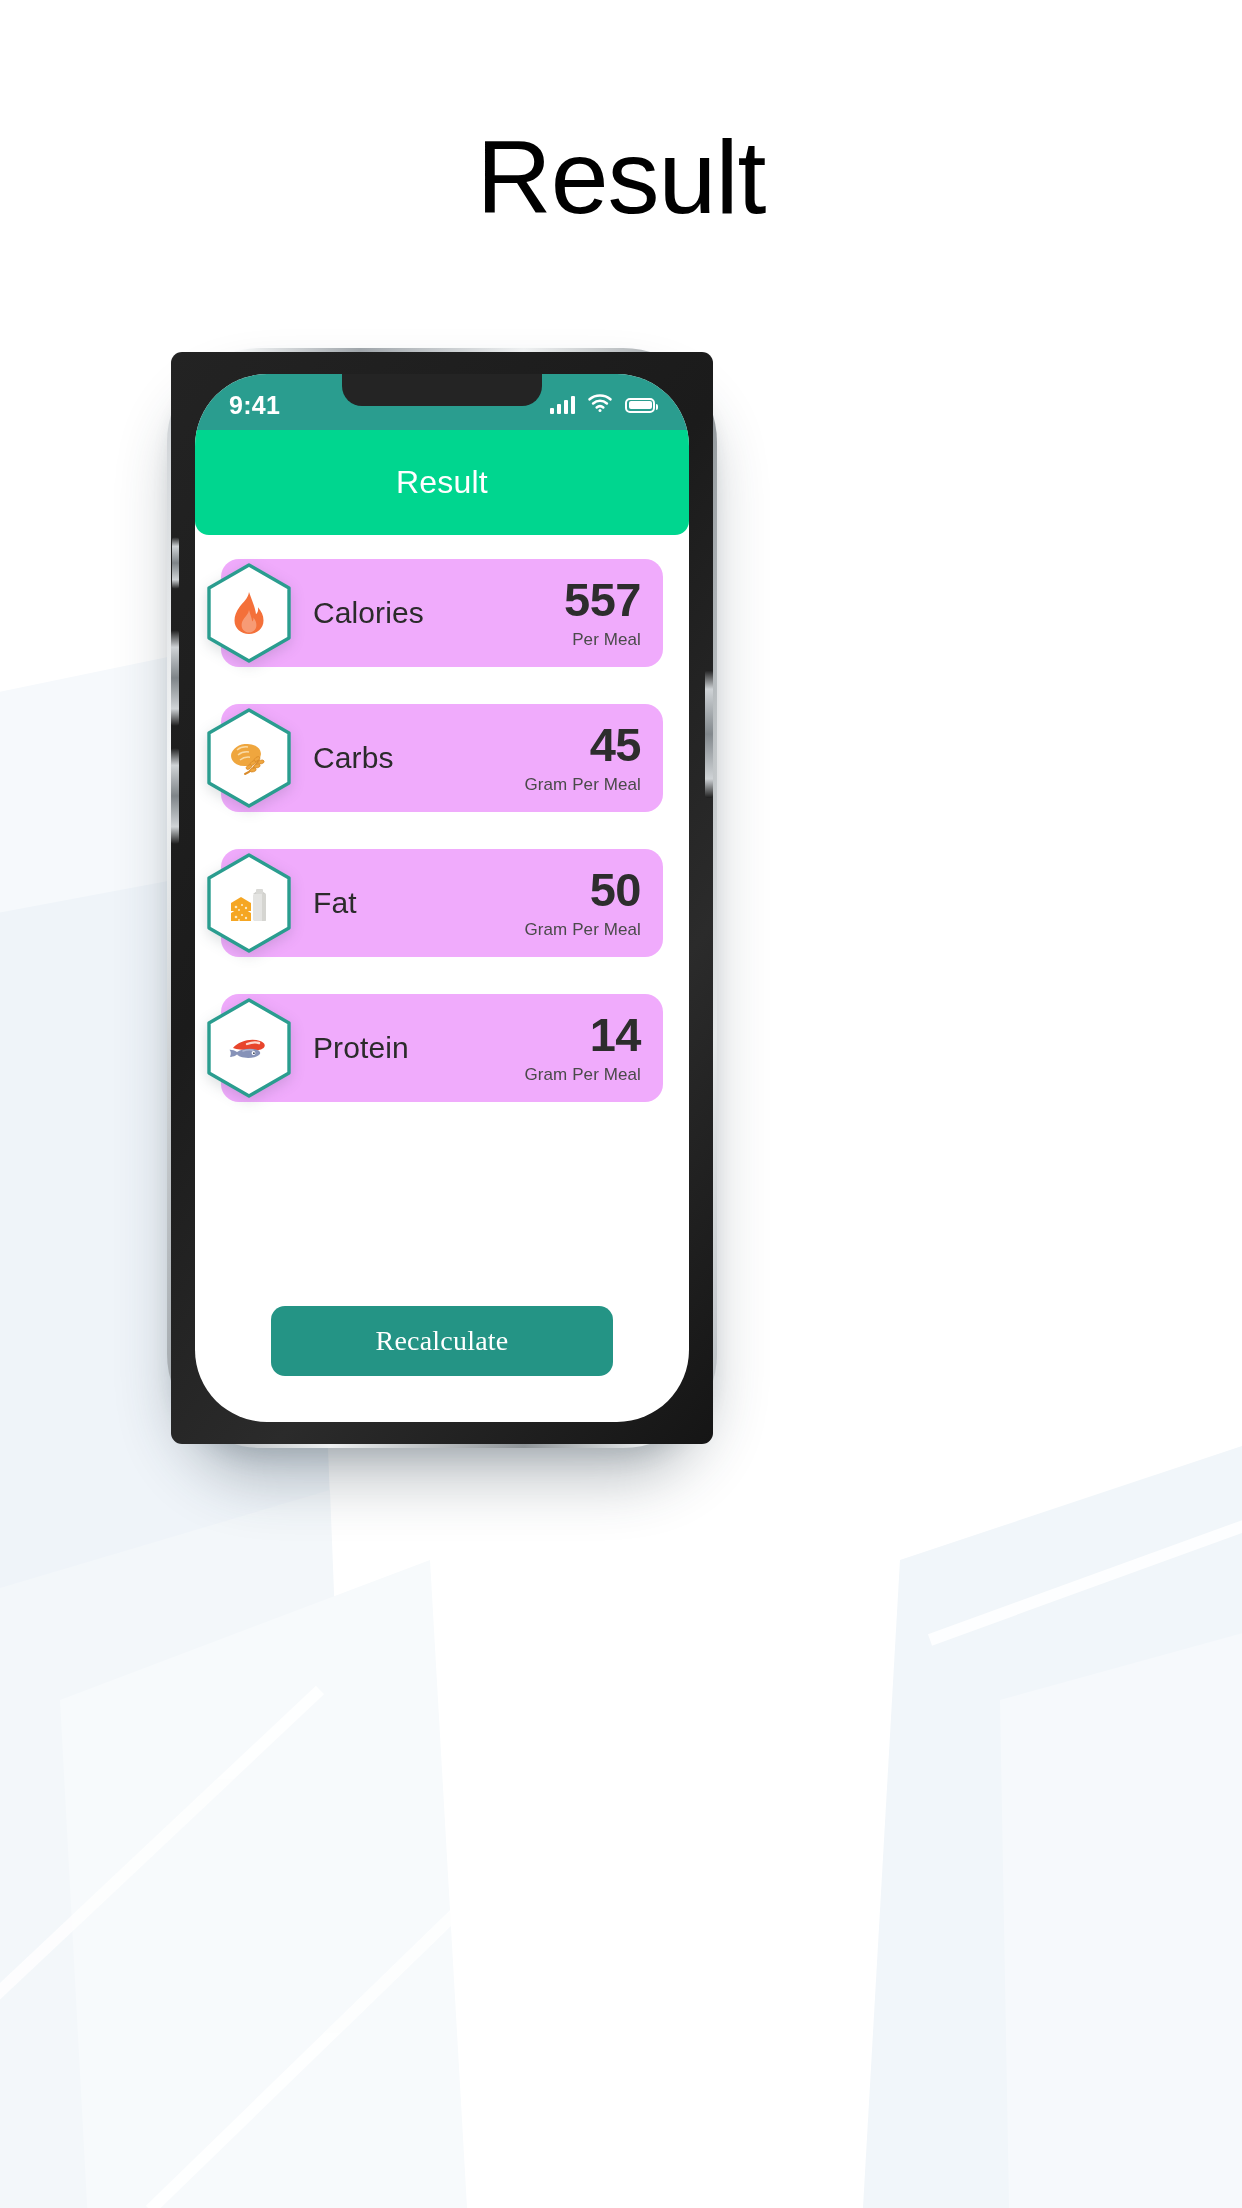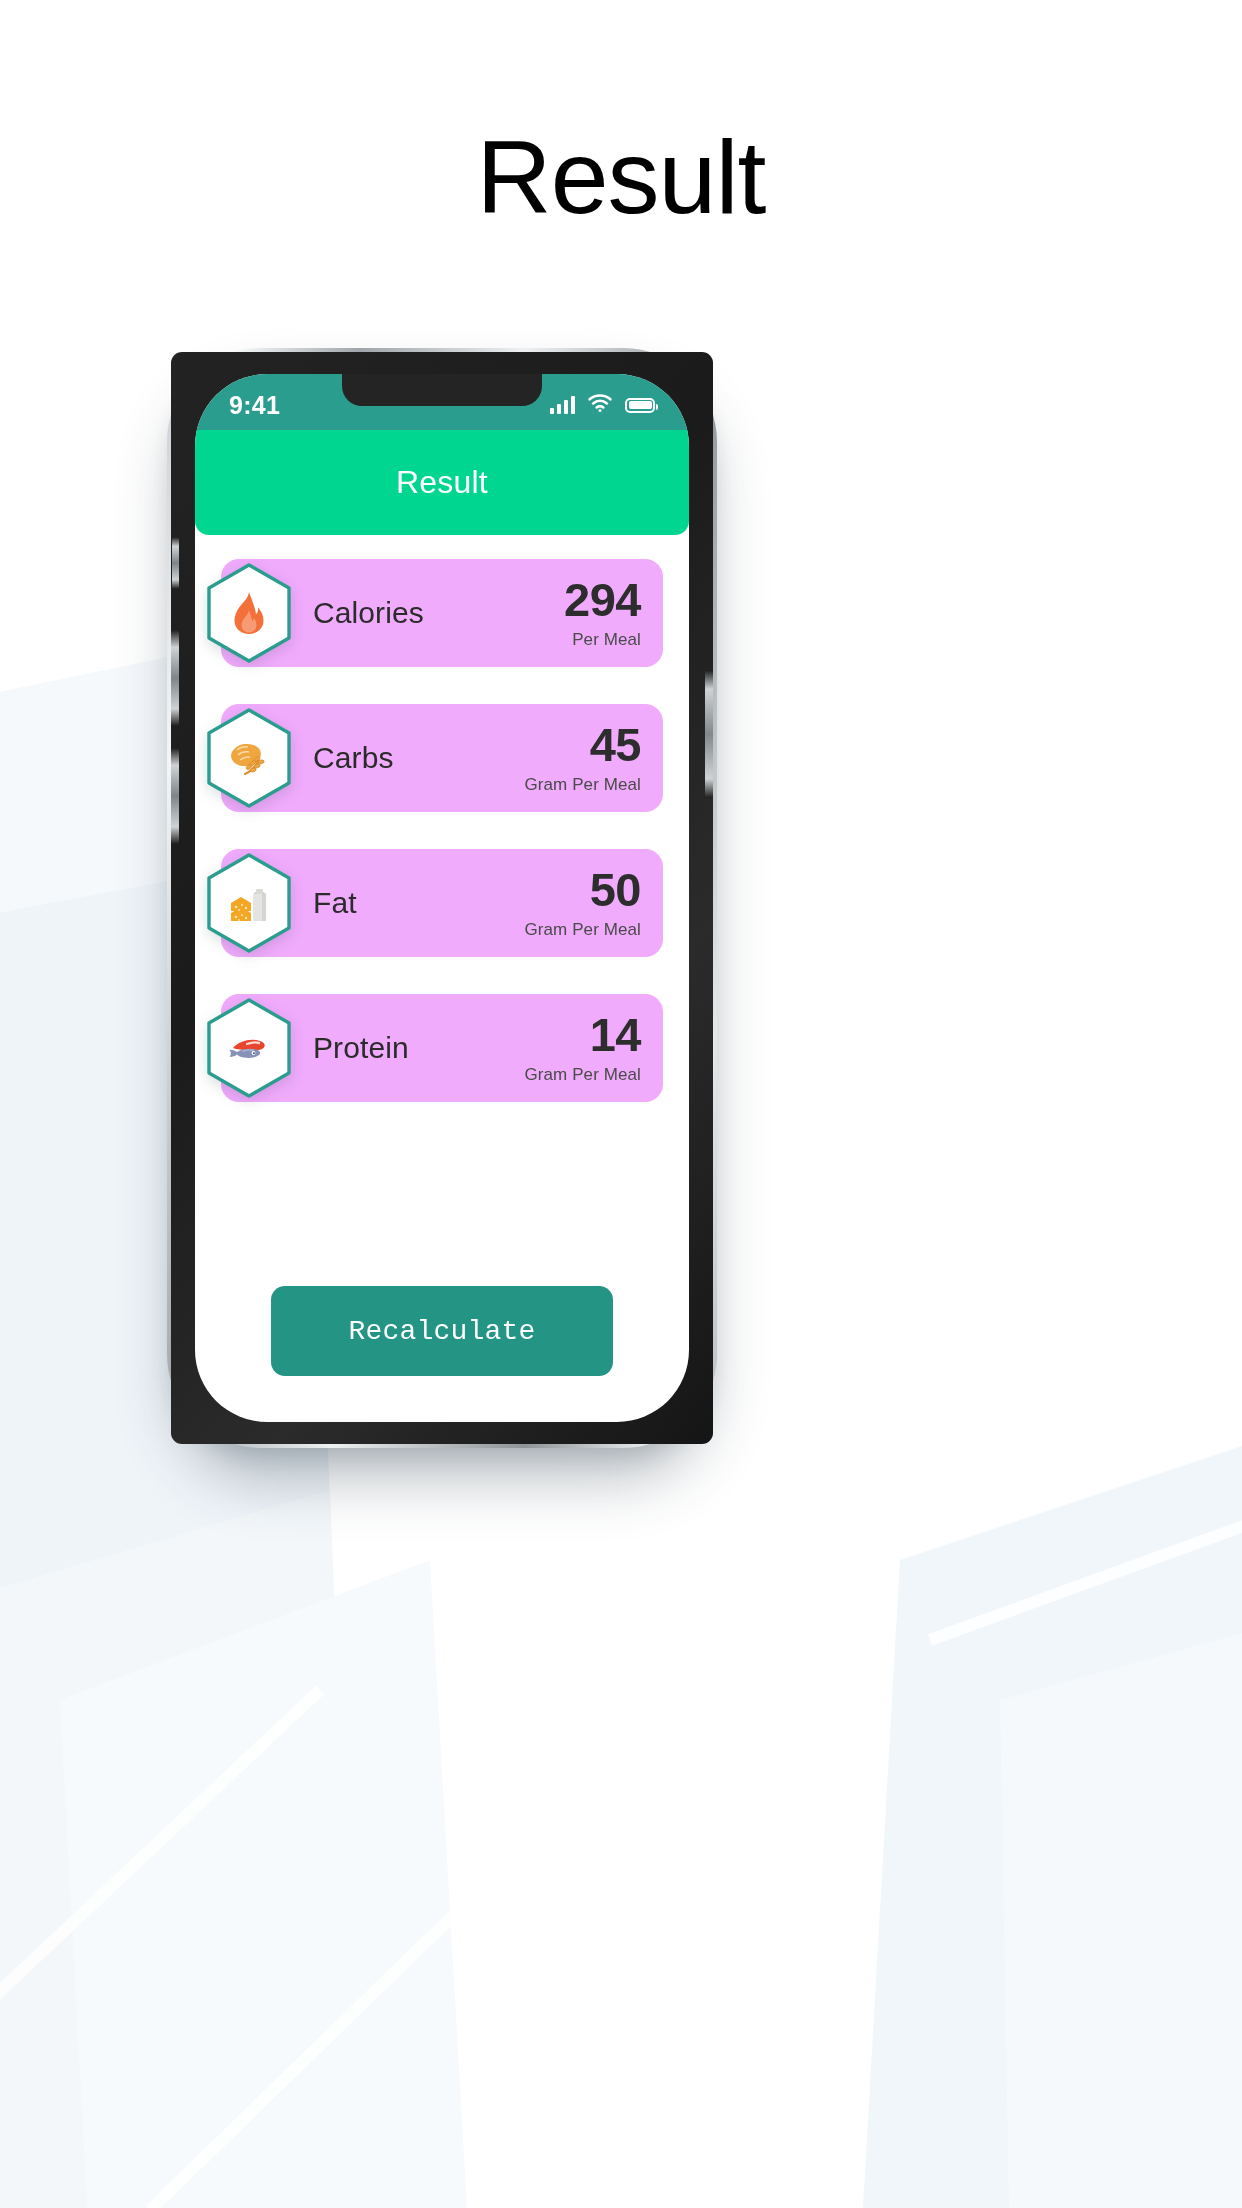--- a/index.html
+++ b/index.html
@@ -191,26 +191,26 @@
     letter-spacing:.1px;
   }
 
   
   .footer-area {
     position:absolute;
     left:0; right:0; bottom:46px;
     display:flex; justify-content:center;
   }
   .recalc-btn {
-    width:342px; height:90px;
+    width:342px; height:70px;
     background:#249485;
     border:none;
     border-radius:14px;
     color:#ffffff;
-    font-family:Liberation Mono, monospace;
+    font-family:Liberation Serif, serif;
     font-size:28px;
     font-weight:400;
     letter-spacing:.2px;
     cursor:pointer;
   }
 </style>
 </head>
 <body>
 
 <div class="bg-layer">
@@ -280,21 +280,21 @@
             </svg>
             <div class="hex-emoji">
               <svg viewBox="0 0 48 48">
                 <path d="M24 3c-1 7-6 10-9.5 15C11 23 9.5 27 9.5 31.5 9.5 39.5 16 45 24 45s14.5-5.5 14.5-13.5c0-5-2-9-5.5-13.2.5 3.2-.4 5.6-2 7-.6-6.7-3.5-12.2-7-22.3z" fill="#F4703A"></path>
                 <path d="M24 21c-.6 4-3.2 6-5 8.6-1.6 2.3-2.4 4.4-2.4 6.6 0 4.3 3.4 7.3 7.4 7.3s7.4-3 7.4-7.3c0-2.6-1-5-3-7.6.3 1.8-.3 3.2-1.2 4-.4-3.8-1.9-6.9-3.2-11.6z" fill="#ffffff" opacity=".30"></path>
               </svg>
             </div>
           </div>
           <div class="card-label">Calories</div>
           <div class="card-values">
-            <div class="card-value">294</div>
+            <div class="card-value">557</div>
             <div class="card-unit">Per Meal</div>
           </div>
         </div>
 
         <div class="nutrient-card">
           <div class="hexwrap">
             <svg viewBox="0 0 92 102">
               <polygon points="46,3 86,26 86,76 46,99 6,76 6,26" fill="#ffffff" stroke="#2A9D8F" stroke-width="3.4" stroke-linejoin="round"></polygon>
             </svg>
             <div class="hex-emoji">

